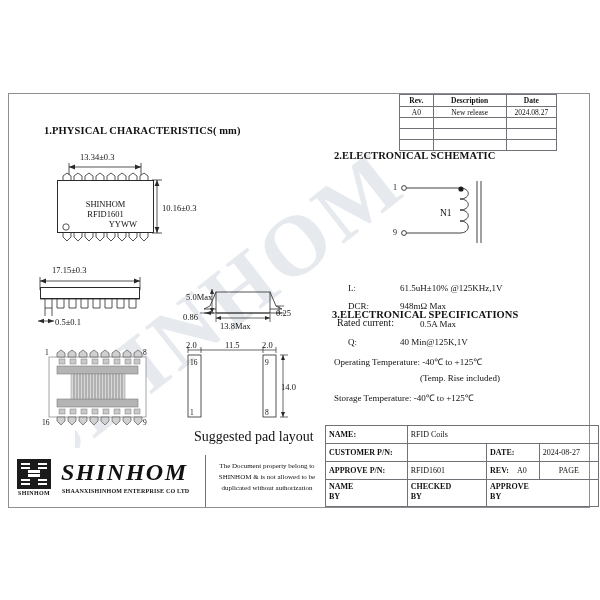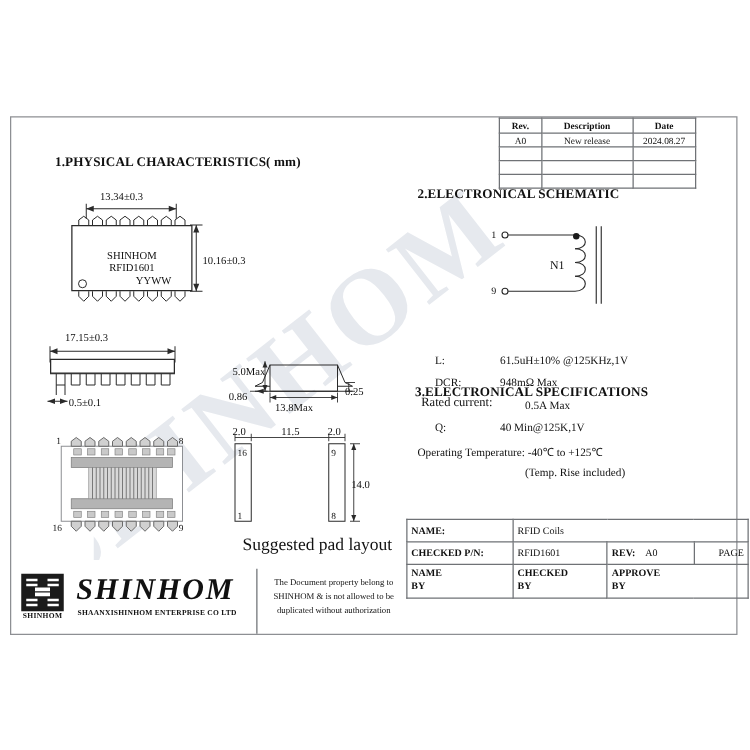--- a/index.html
+++ b/index.html
@@ -41,21 +41,21 @@
   table td,table th{
     border:1px solid #6f7276;font-size:8px;font-weight:400;
     padding:0 3px;font-family:"Liberation Serif",serif;
   }
   
   #rev-table{left:399px;top:94px;width:158px;}
   #rev-table th{height:11px;text-align:center;font-weight:700;font-size:7.5px;}
   #rev-table td{height:10px;text-align:center;font-size:7.5px;}
 
   
-  #title-block{left:325px;top:415px;width:274px;}
+  #title-block{left:325px;top:425px;width:274px;}
   #title-block td{height:17px;vertical-align:middle;font-size:8px;}
   #title-block td.lbl{font-weight:700;}
   #title-block td.tall{height:24px;vertical-align:top;padding-top:2px;line-height:9.5px;font-weight:700;}
 
   
   .logoblock{position:absolute;left:9px;top:455px;width:316px;height:52px;z-index:3;}
   .logo-sq{
     position:absolute;left:8px;top:4px;width:34px;height:30px;
     background:#1b1b1b;overflow:hidden;
   }
@@ -385,35 +385,42 @@
 
   <div class="t" style="left:337px;top:317px;font-size:10px;">Rated current:</div>
   <div class="t" style="left:400px;top:319px;font-size:9px;" style2=""></div>
   <div class="t" style="left:420px;top:319px;font-size:9px;">0.5A Max</div>
 
   <div class="t" style="left:348px;top:337px;font-size:9px;">Q:</div>
   <div class="t" style="left:400px;top:337px;font-size:9px;">40 Min@125K,1V</div>
 
   <div class="t" style="left:334px;top:355px;font-size:9px;">Operating Temperature:   -40℃ to +125℃</div>
   <div class="t" style="left:420px;top:373px;font-size:9px;">(Temp. Rise included)</div>
+  <div class="t" style="left:334px;top:391px;font-size:9px;">Storage Temperature:  -40℃ to +125℃</div>
 
   <table id="title-block">
     <tbody>
         <tr>
       <td class="lbl" style="width:78px">NAME:</td>
       <td colspan="3">RFID Coils</td>
     </tr>
     <tr>
-      <td class="lbl">CHECKED P/N:</td>
+      <td class="lbl">CUSTOMER P/N:</td>
+      <td style="width:76px"></td>
+      <td class="lbl" style="width:48px">DATE:</td>
+      <td style="width:56px">2024-08-27</td>
+    </tr>
+    <tr>
+      <td class="lbl">APPROVE P/N:</td>
       <td>RFID1601</td>
       <td>
         <span class="lbl" style="font-weight:700">REV:</span>
         <span style="margin-left:6px">A0</span>
       </td>
-      <td style="text-align:right">PAGE</td>
+      <td style="text-align:center">PAGE</td>
     </tr>
     <tr>
       <td class="tall" style="white-space:pre-line">NAME
 BY</td>
       <td class="tall" style="white-space:pre-line">CHECKED
 BY</td>
       <td class="tall" colspan="2" style="white-space:pre-line">APPROVE
 BY</td>
     </tr>
   </tbody>

